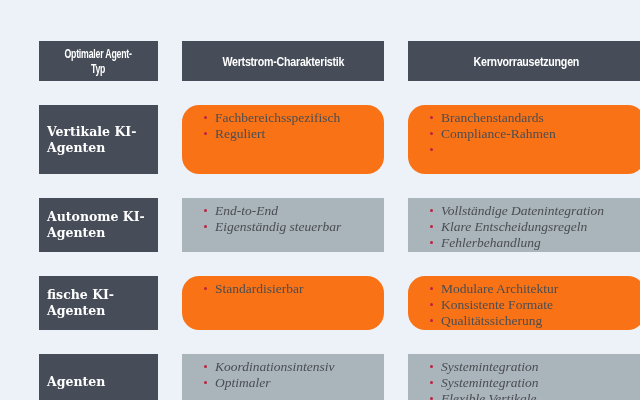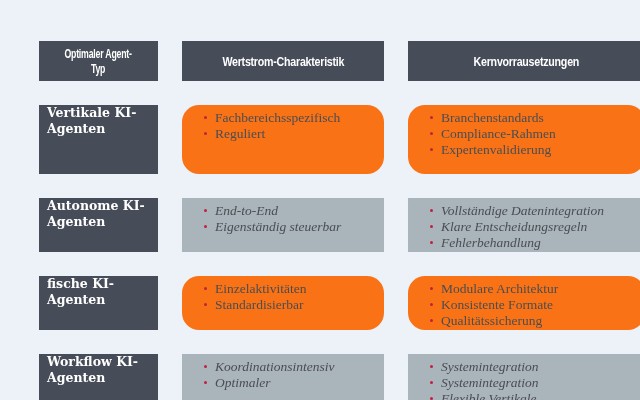--- a/index.html
+++ b/index.html
@@ -20,21 +20,21 @@
       font-size:13px; line-height:15px;
       display:flex; align-items:center; justify-content:center; text-align:center;
       transform-origin:center;
       letter-spacing:-0.3px;
     }
     .hd span { display:inline-block; transform:scaleX(0.82); }
     .rh {
       background:#464d59; color:#ffffff;
       font-family:"DejaVu Serif", serif; font-weight:bold;
       font-size:12.5px; line-height:16px;
-      display:flex; align-items:flex-start; padding:0 8px;
+      display:flex; align-items:center; padding:0 8px;
     }
     .rh span { display:block; }
     .wh { background:#f97316;border-radius:17px; }
     .gr { background:#aab4bb;font-style:italic; }
     .body-cell {
       padding:5px 0 0 22px;
       font-family:"Liberation Serif", serif; font-size:13.5px; line-height:16px; color:#4a4d52;
     }
     .body-cell ul { list-style:none; margin:0; padding:0; }
     .body-cell li { position:relative; padding-left:11px; white-space:nowrap; }
@@ -70,21 +70,21 @@
   <div class="cell wh body-cell">
     <ul>
       <li><i class="b"></i><span>Fachbereichsspezifisch</span></li>
       <li><i class="b"></i><span>Reguliert</span></li>
     </ul>
   </div>
   <div class="cell wh body-cell">
     <ul>
       <li><i class="b"></i><span>Branchenstandards</span></li>
       <li><i class="b"></i><span>Compliance-Rahmen</span></li>
-      <li><i class="b"></i><span>Expertenvalidierung</span></li>
+      <li><i class="b"></i></li>
     </ul>
   </div>
 
   <div class="cell rh">
     <div>
       <span>Autonome KI-</span>
       <span>Agenten</span>
     </div>
   </div>
   <div class="cell gr body-cell">
@@ -102,35 +102,33 @@
   </div>
 
   <div class="cell rh">
     <div>
       <span>fische KI-</span>
       <span>Agenten</span>
     </div>
   </div>
   <div class="cell wh body-cell">
     <ul>
-      <li><i class="b"></i><span>Einzelaktivitäten</span></li>
       <li><i class="b"></i><span>Standardisierbar</span></li>
     </ul>
   </div>
   <div class="cell wh body-cell">
     <ul>
       <li><i class="b"></i><span>Modulare Architektur</span></li>
       <li><i class="b"></i><span>Konsistente Formate</span></li>
       <li><i class="b"></i><span>Qualitätssicherung</span></li>
     </ul>
   </div>
 
   <div class="cell rh">
     <div>
-      <span>Workflow KI-</span>
       <span>Agenten</span>
     </div>
   </div>
   <div class="cell gr body-cell">
     <ul>
       <li><i class="b"></i><span>Koordinationsintensiv</span></li>
       <li><i class="b"></i><span>Optimaler</span></li>
     </ul>
   </div>
   <div class="cell gr body-cell">

